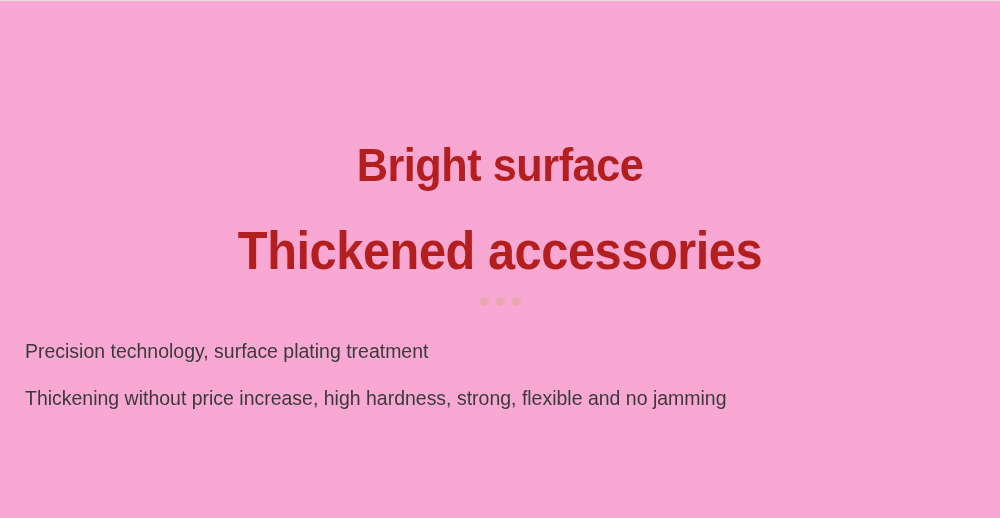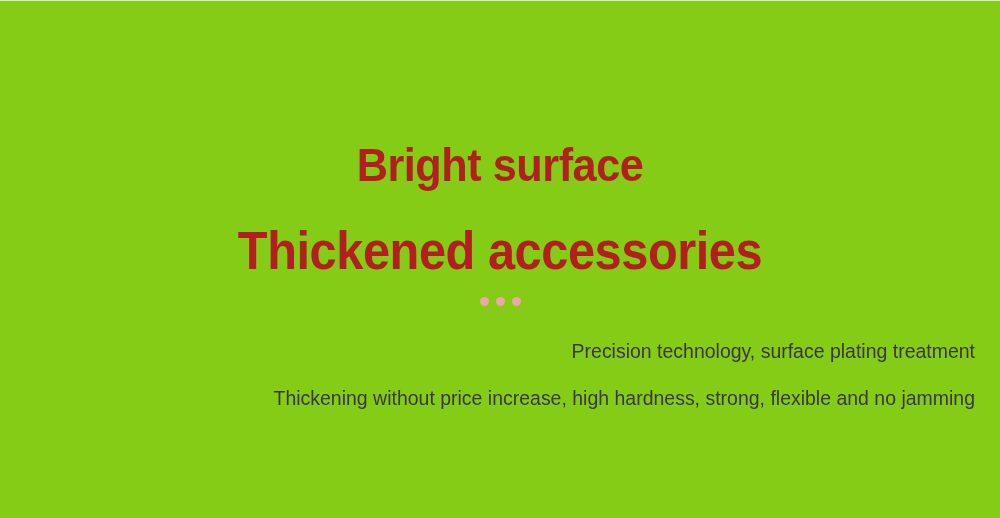--- a/index.html
+++ b/index.html
@@ -11,21 +11,21 @@
     height: 518px;
     background: #ffffff;
     font-family: "Liberation Sans", sans-serif;
     overflow: hidden;
   }
 
   .banner {
     position: relative;
     width: 1000px;
     height: 518px;
-    background: #84cc16;
+    background: #f9a8d4;
     box-sizing: border-box;
     border-top: 1px solid #e2e2e2;
     display: flex;
     flex-direction: column;
     align-items: center;
   }
 
   .headline-group {
     position: absolute;
     top: 140px;
@@ -70,21 +70,21 @@
     height: 9px;
     border-radius: 50%;
     background: #e8a8ae;
   }
 
   .subtitle-group {
     position: absolute;
     top: 340px;
     left: 0;
     width: 1000px;
-    text-align: right;
+    text-align: left;
   }
 
   .subtitle {
     display: block;
     color: #3a3a3a;
     font-family: "Liberation Sans", sans-serif;
     font-weight: normal;
     font-size: 20.5px;
     line-height: 1.0;
     white-space: nowrap;

